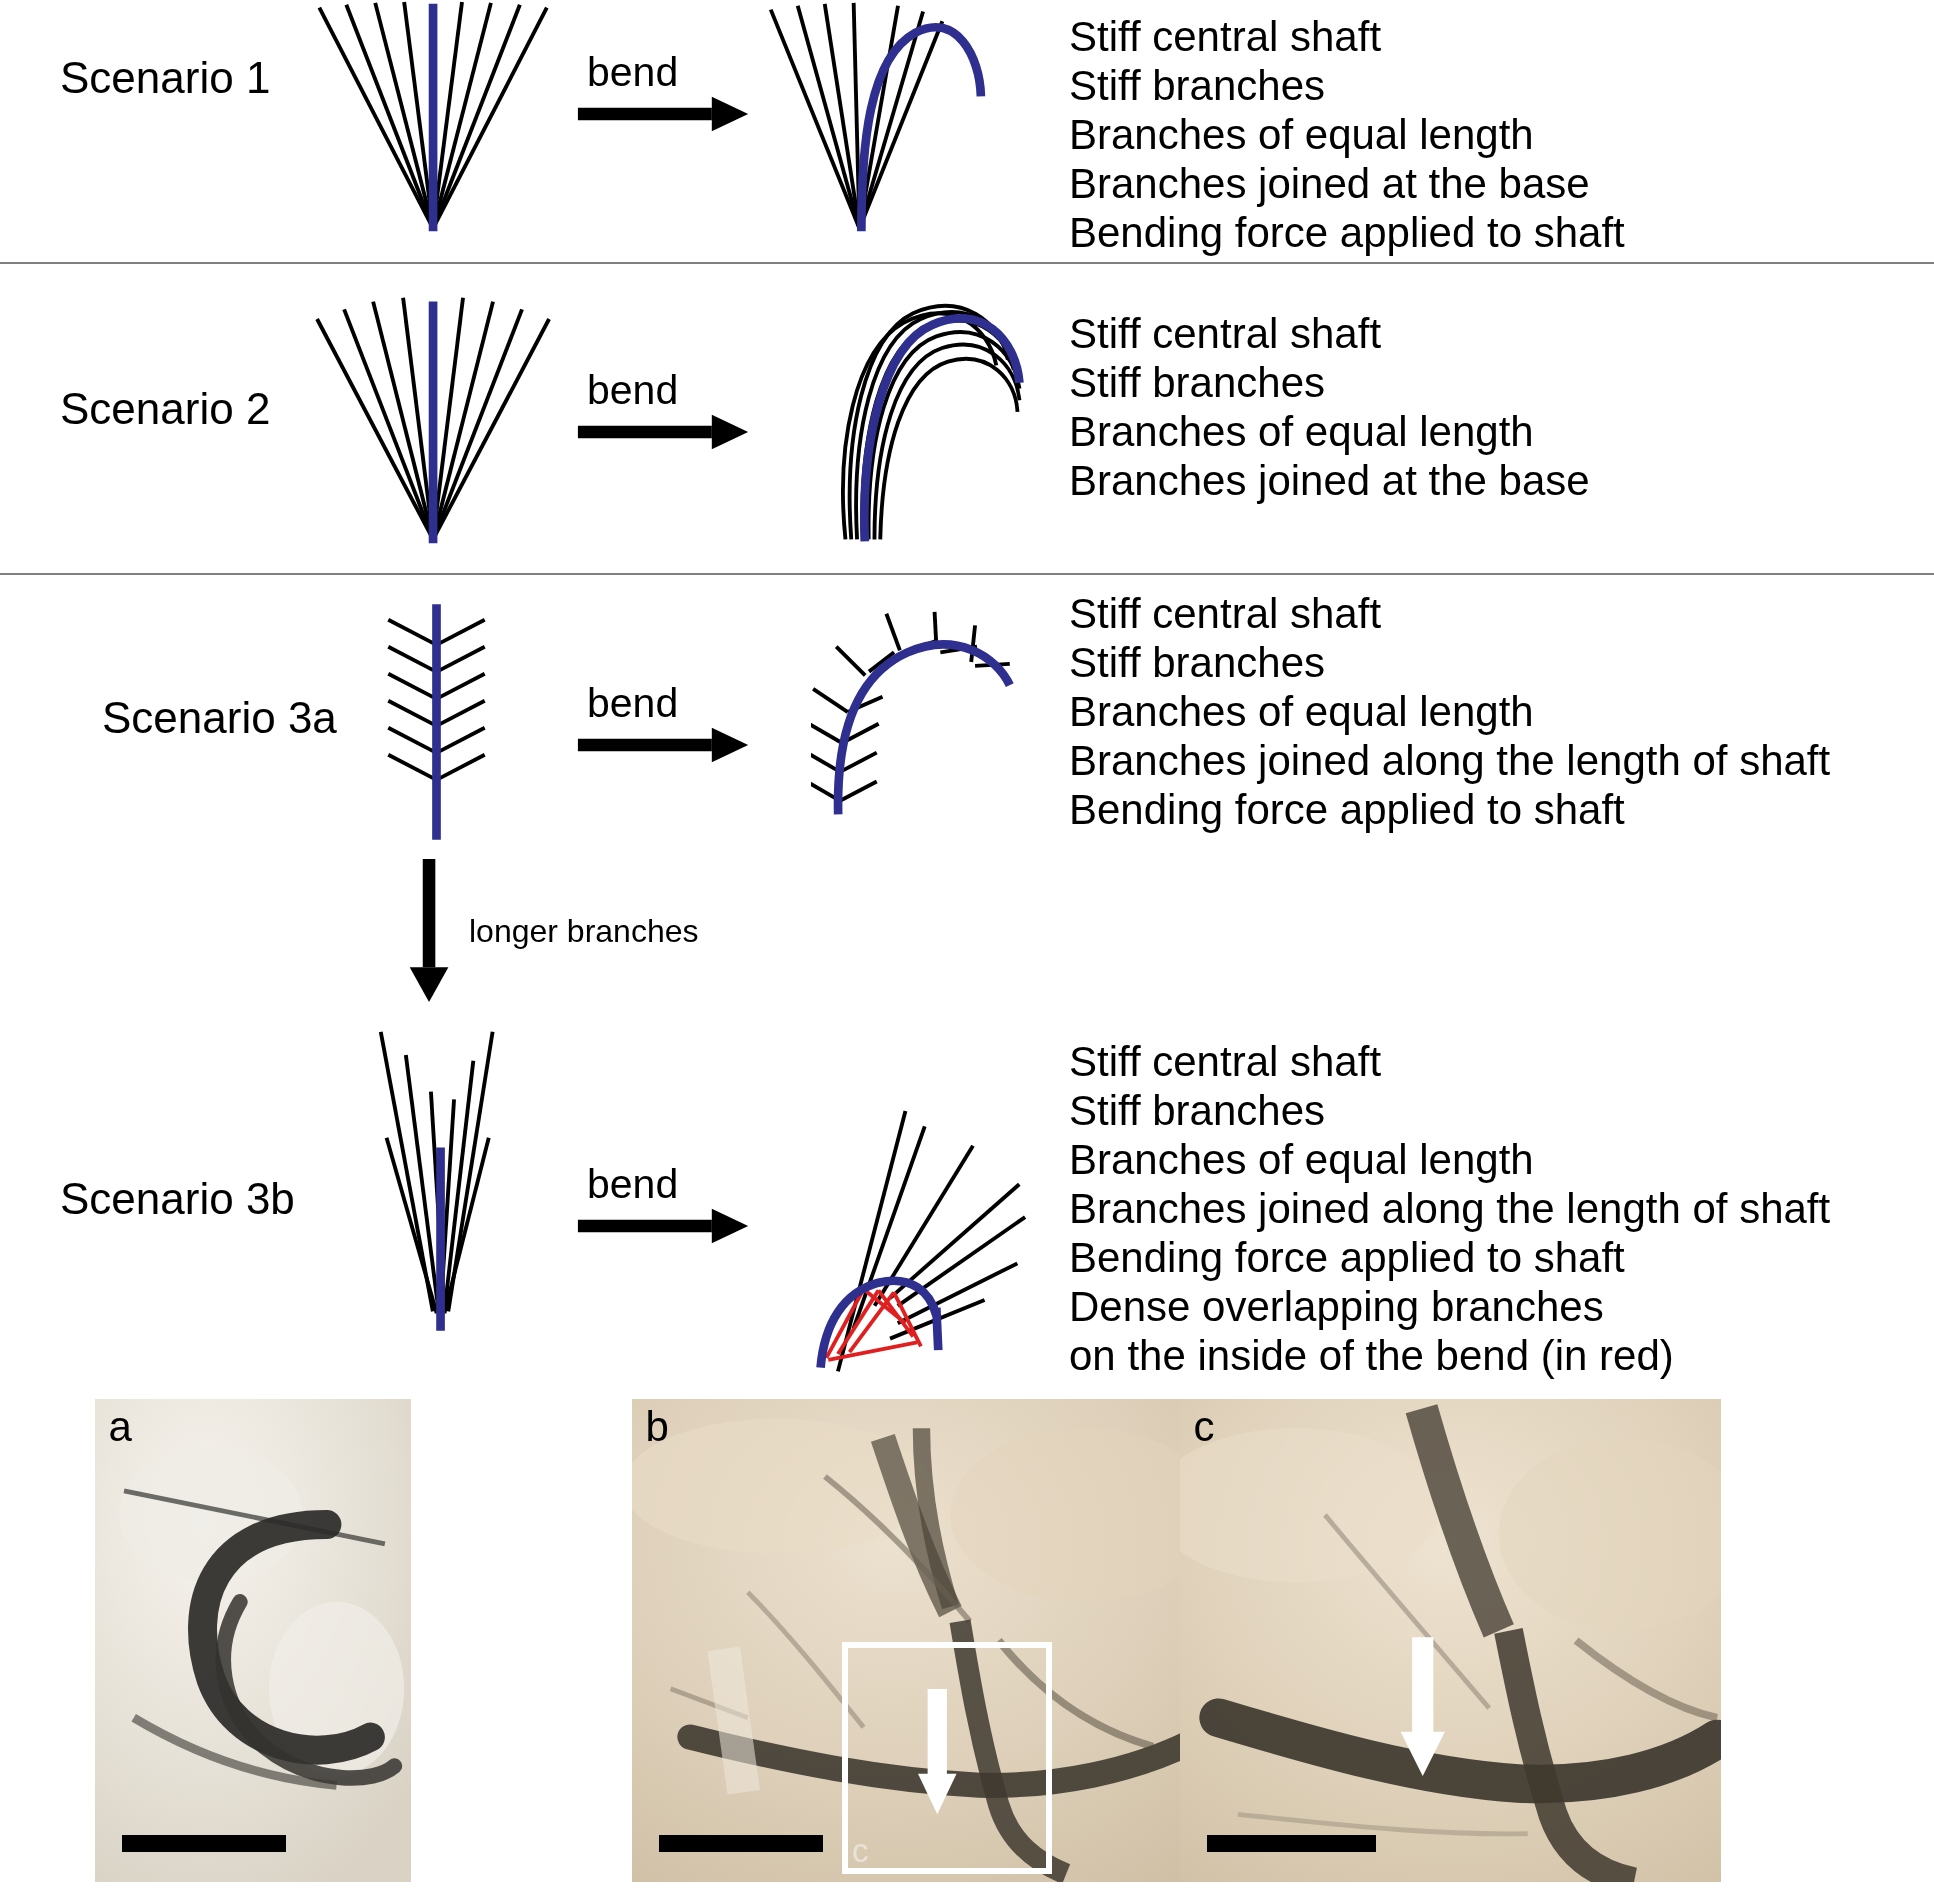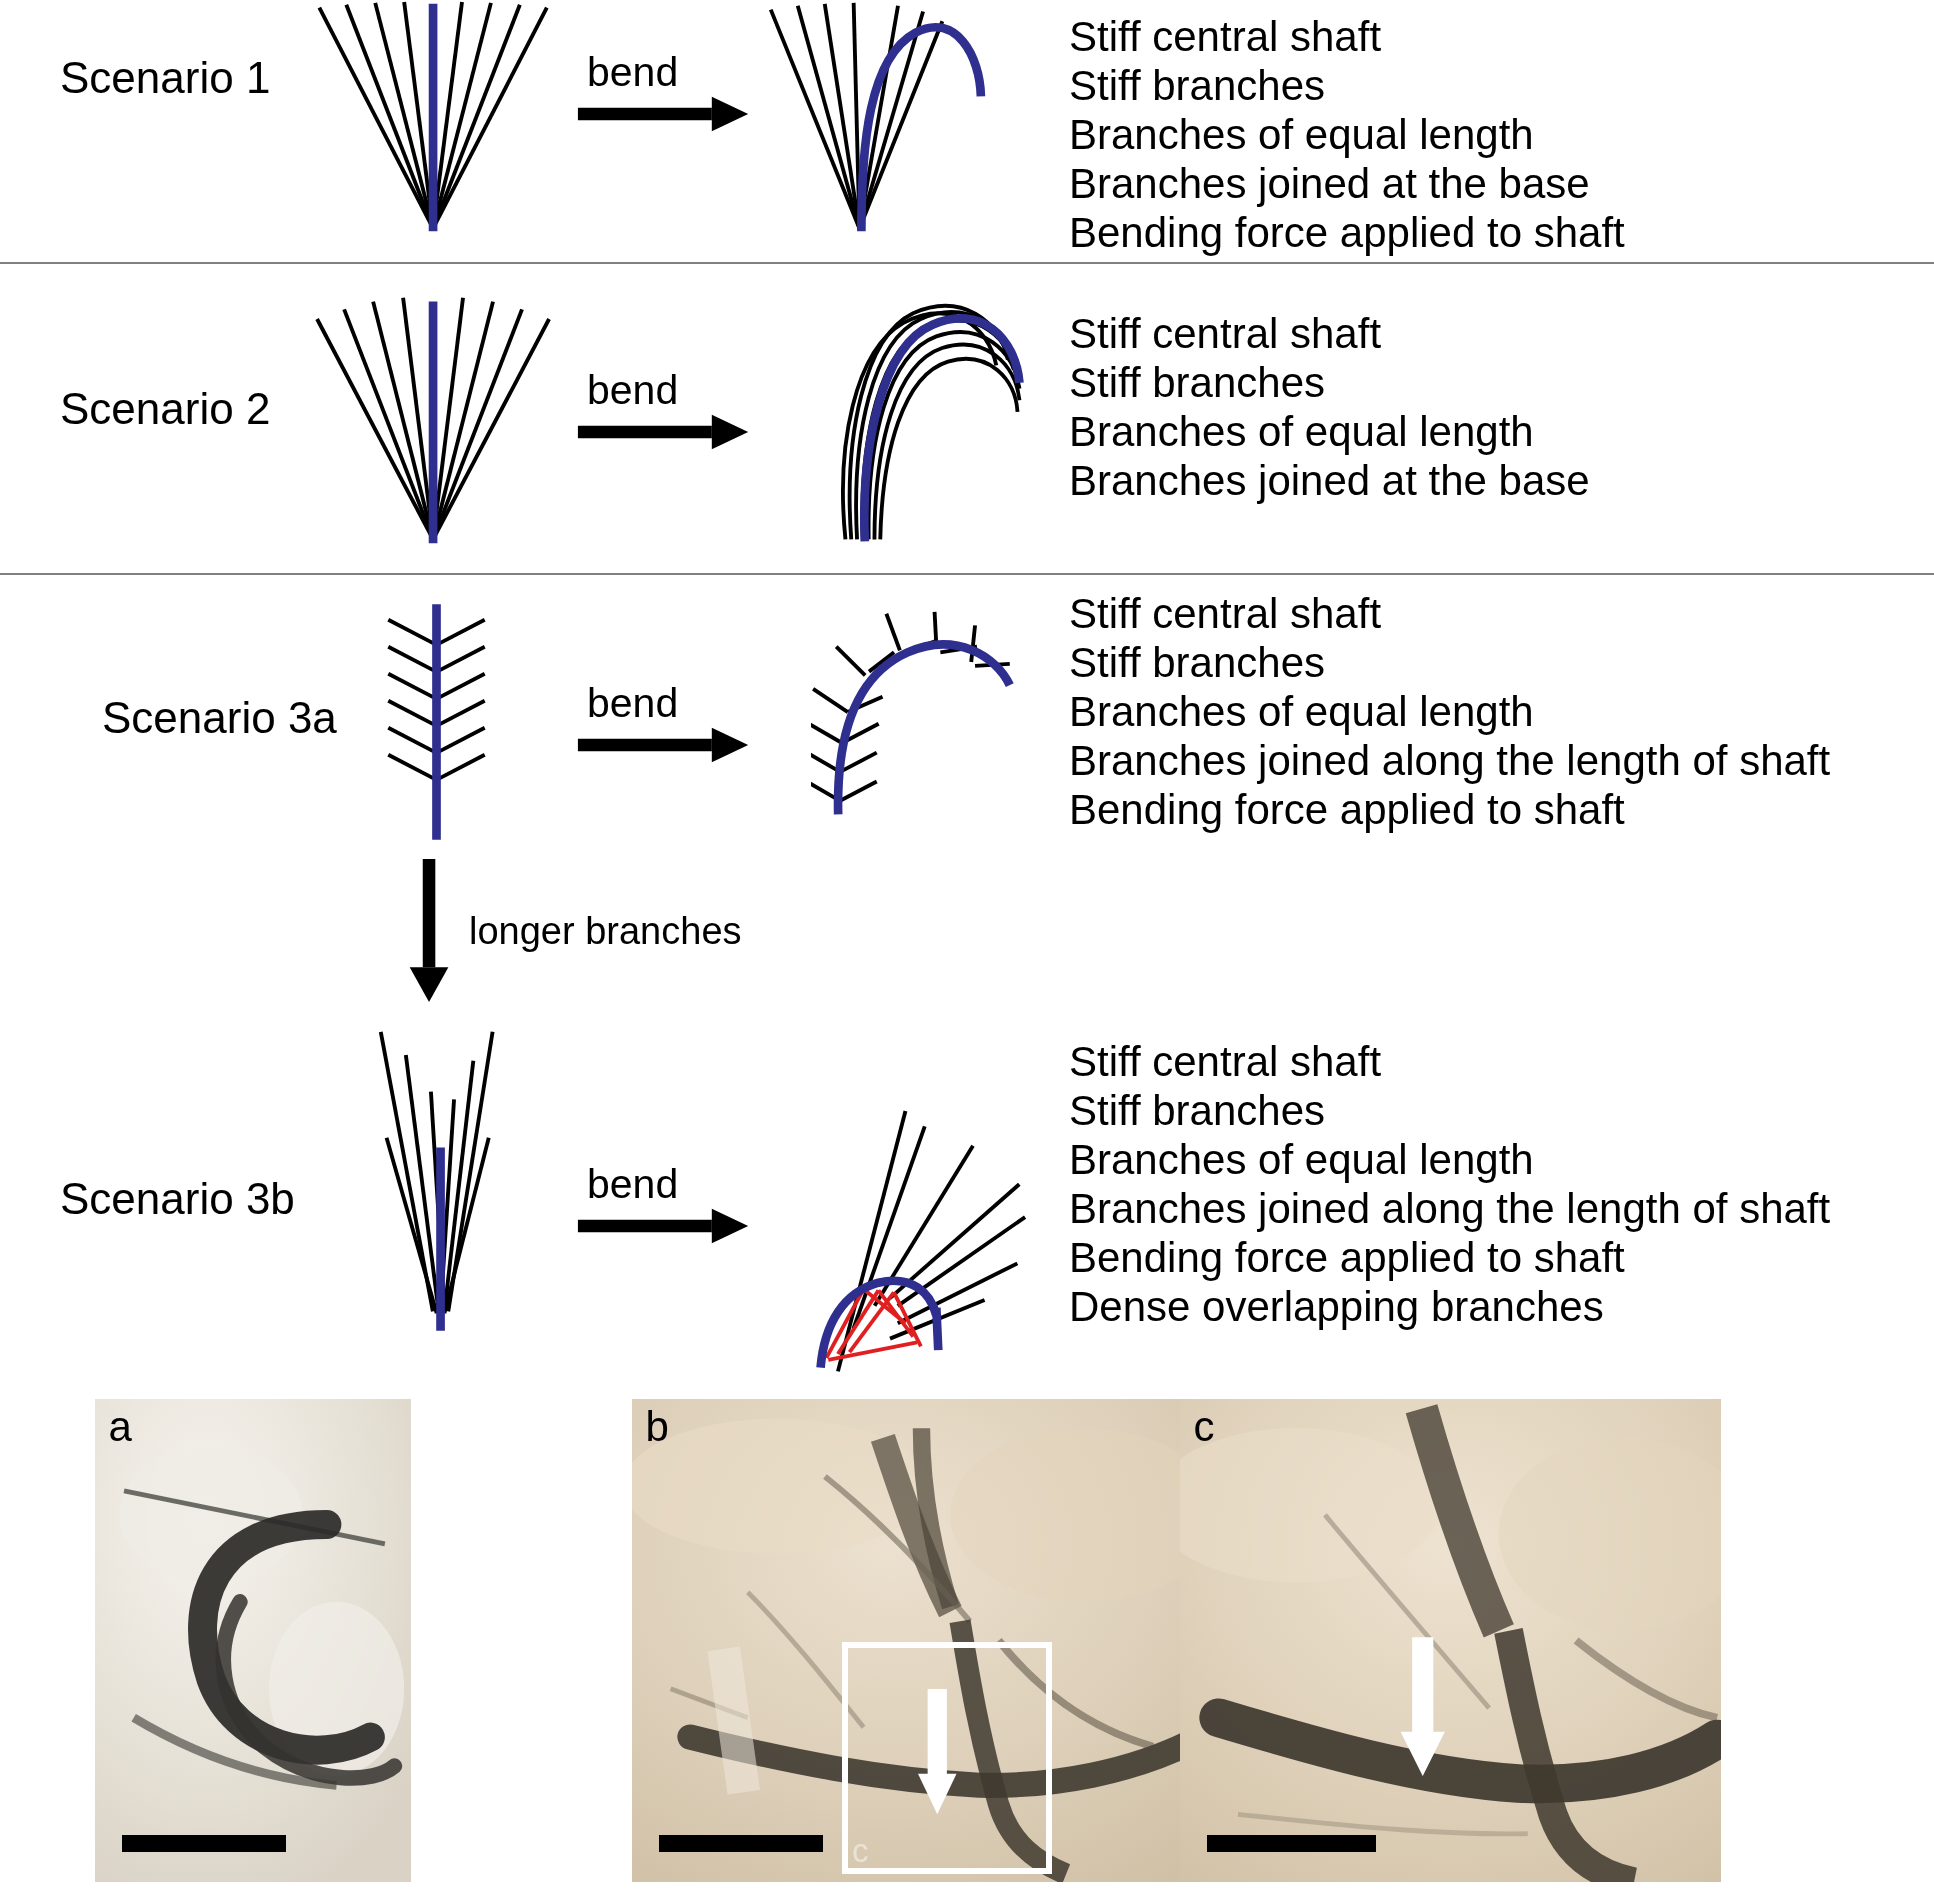--- a/index.html
+++ b/index.html
@@ -191,21 +191,21 @@
       <div>Branches of equal length</div>
       <div>Branches joined along the length of shaft</div>
       <div>Bending force applied to shaft</div>
     </div>
   </div>
 
   <svg class="sv" style="left:396px;top:859px;" width="68" height="145" viewBox="0 0 70 150">
     <line x1="34" y1="0" x2="34" y2="112" stroke="#000" stroke-width="13"></line>
     <polygon points="14,112 54,112 34,148" fill="#000"></polygon>
   </svg>
-  <div class="bendlabel" style="left:469px;top:900px;font-size:38px;">longer branches</div>
+  <div class="bendlabel" style="left:469px;top:900px;font-size:32px;">longer branches</div>
 
   <div class="row">
     <div class="label" style="left:60px;top:1174px;">Scenario 3b</div>
 
     <svg class="sv" style="left:348px;top:1022px;" width="241" height="357" viewBox="0 0 250 370">
       <g stroke="#000" stroke-width="4" fill="none">
         <line x1="88" y1="300" x2="34" y2="10"></line>
         <line x1="94" y1="300" x2="60" y2="34"></line>
         <line x1="100" y1="300" x2="86" y2="72"></line>
         <line x1="104" y1="300" x2="150" y2="10"></line>
@@ -246,20 +246,21 @@
       <line x1="160" y1="214" x2="162" y2="258" stroke="#2f2f8f" stroke-width="9"></line>
     </svg>
 
     <div class="bullets" style="left:1069px;top:1037px;">
       <div>Stiff central shaft</div>
       <div>Stiff branches</div>
       <div>Branches of equal length</div>
       <div>Branches joined along the length of shaft</div>
       <div>Bending force applied to shaft</div>
       <div>Dense overlapping branches</div>
+      <div> on the inside of the bend (in red)</div>
     </div>
   </div>
 
   <div class="photos">
 
     <div class="photo pa">
       <svg width="316" height="483" viewBox="0 0 327 500">
         <defs>
           <radialGradient id="ga" cx="35%" cy="25%" r="85%">
             <stop offset="0%" stop-color="#f6f3ee"></stop>

